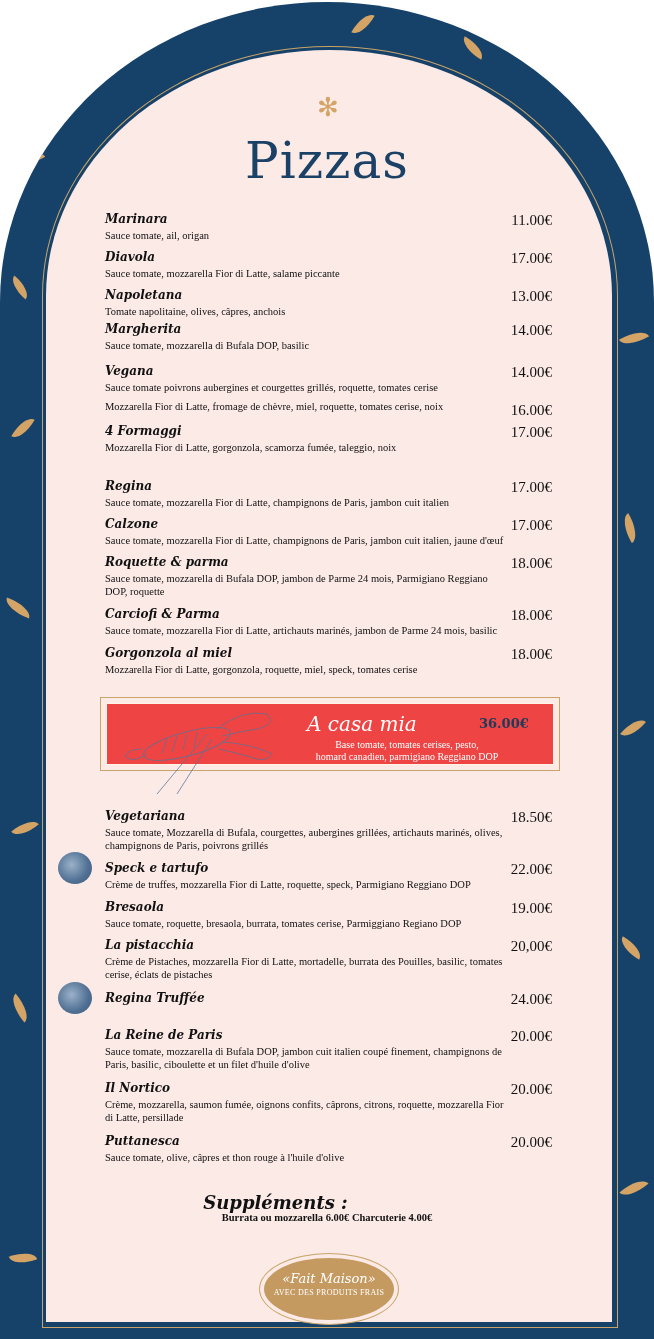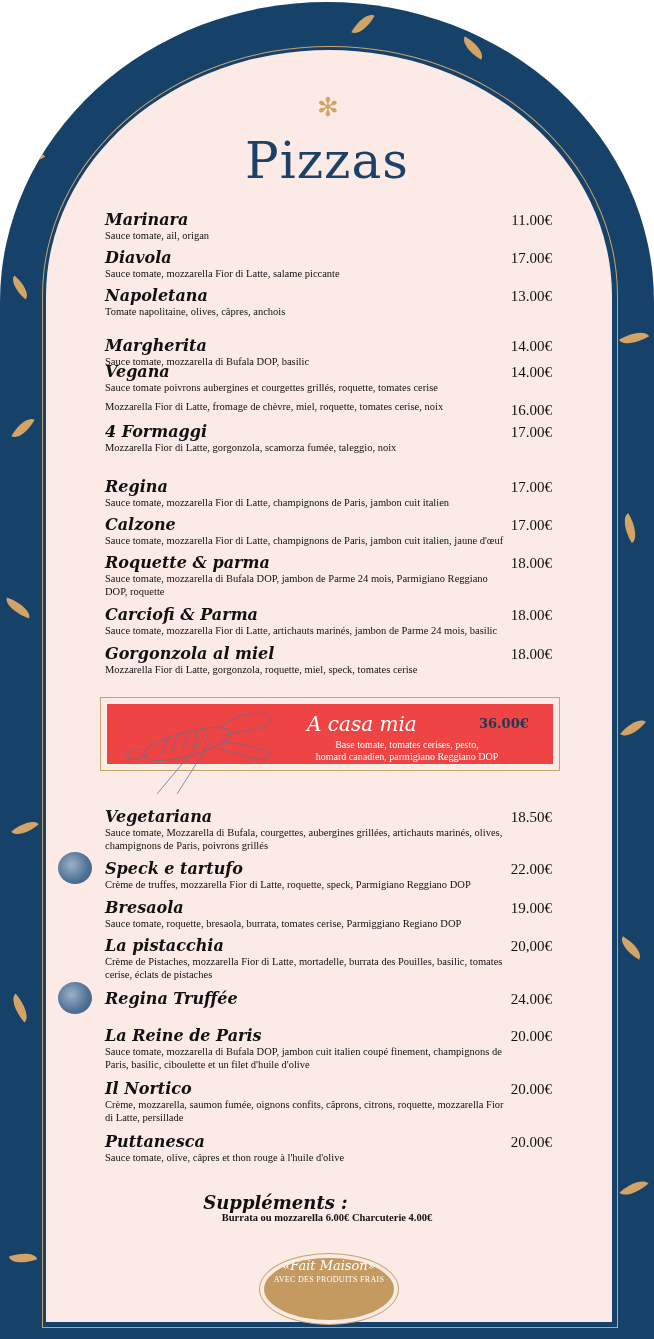--- a/index.html
+++ b/index.html
@@ -17,21 +17,21 @@
     border-top-left-radius:287px 250px; border-top-right-radius:287px 250px;
   }
   .panel {
     position:absolute; left:46px; top:50px; width:566px; height:1272px;
     background:#fbeae6;
     border-top-left-radius:283px 246px; border-top-right-radius:283px 246px;
   }
   .flower { position:absolute; left:314px; top:94px; width:28px; height:28px; color:#d4a466; font-size:26px; line-height:28px; text-align:center; }
   .title { position:absolute; left:0; width:654px; top:132px; text-align:center; font-family:"DejaVu Serif", serif; font-size:50px; color:#1c4166; letter-spacing:1px; }
   .item { position:absolute; left:105px; width:447px; }
-  .item .name { font-family:"DejaVu Serif", serif; font-style:italic; font-weight:bold; font-size:16px; color:#111; line-height:19px; }
+  .item .name { font-family:"DejaVu Serif", serif; font-style:italic; font-weight:bold; font-size:12px; color:#111; line-height:19px; }
   .item .price { position:absolute; right:0; top:2px; font-family:"Liberation Serif", serif; font-size:15px; color:#111; }
   .item .desc { font-family:"Liberation Serif", serif; font-size:10.5px; color:#111; line-height:13px; width:400px; }
   .special {
     position:absolute; left:100px; top:697px; width:458px; height:72px;
     background:#fbeae6; border:1px solid #c9a468;
   }
   .special-inner {
     position:absolute; left:5px; top:5px; right:5px; bottom:5px; background:#ef4444;
     border:1px solid #fff3e6;
   }
@@ -43,21 +43,21 @@
   .supp-title { position:absolute; left:12px; width:527px; top:1192px; text-align:center; font-family:"DejaVu Serif", serif; font-style:italic; font-weight:bold; font-size:18px; color:#111; }
   .supp-text { position:absolute; left:0; width:654px; top:1212px; text-align:center; font-size:10.5px; font-weight:bold; color:#111; }
   .badge {
     position:absolute; left:259px; top:1253px; width:138px; height:70px; border-radius:50%;
     background:#fbeae6; border:1px solid #c9a468;
   }
   .badge-inner {
     position:absolute; left:4px; top:4px; right:4px; bottom:4px; border-radius:50%; background:#c49a61;
     text-align:center; color:#fff;
   }
-  .badge .b1 { display:block; font-family:"DejaVu Serif", serif; font-style:italic; font-size:13px; }
+  .badge .b1 { display:block; margin-top:13px; font-family:"DejaVu Serif", serif; font-style:italic; font-size:13px; }
   .badge .b2 { display:block; font-size:8px; letter-spacing:0.3px; margin-top:2px; }
 </style>
 </head>
 <body>
 
 <div class="outer">
 
   <div class="leaf" style="left:18px;top:150px;width:26px;height:12px;transform:rotate(-30deg)"></div>
   <div class="leaf" style="left:8px;top:280px;width:24px;height:11px;transform:rotate(40deg)"></div>
   <div class="leaf" style="left:10px;top:420px;width:26px;height:12px;transform:rotate(-60deg)"></div>
@@ -93,21 +93,21 @@
     <div class="item" style="top: 248px;">
       <div class="name">Diavola</div>
       <div class="price">17.00€</div>
       <div class="desc">Sauce tomate, mozzarella Fior di Latte, salame piccante</div>
     </div>
     <div class="item" style="top: 286px;">
       <div class="name">Napoletana</div>
       <div class="price">13.00€</div>
       <div class="desc">Tomate napolitaine, olives, câpres, anchois</div>
     </div>
-    <div class="item" style="top: 336px;">
+    <div class="item" style="top: 320px;">
       <div class="name">Margherita</div>
       <div class="price">14.00€</div>
       <div class="desc">Sauce tomate, mozzarella di Bufala DOP, basilic</div>
     </div>
     <div class="item" style="top: 362px;">
       <div class="name">Vegana</div>
       <div class="price">14.00€</div>
       <div class="desc">Sauce tomate poivrons aubergines et courgettes grillés, roquette, tomates cerise</div>
     </div>
     <div class="item" style="top: 400px;">

